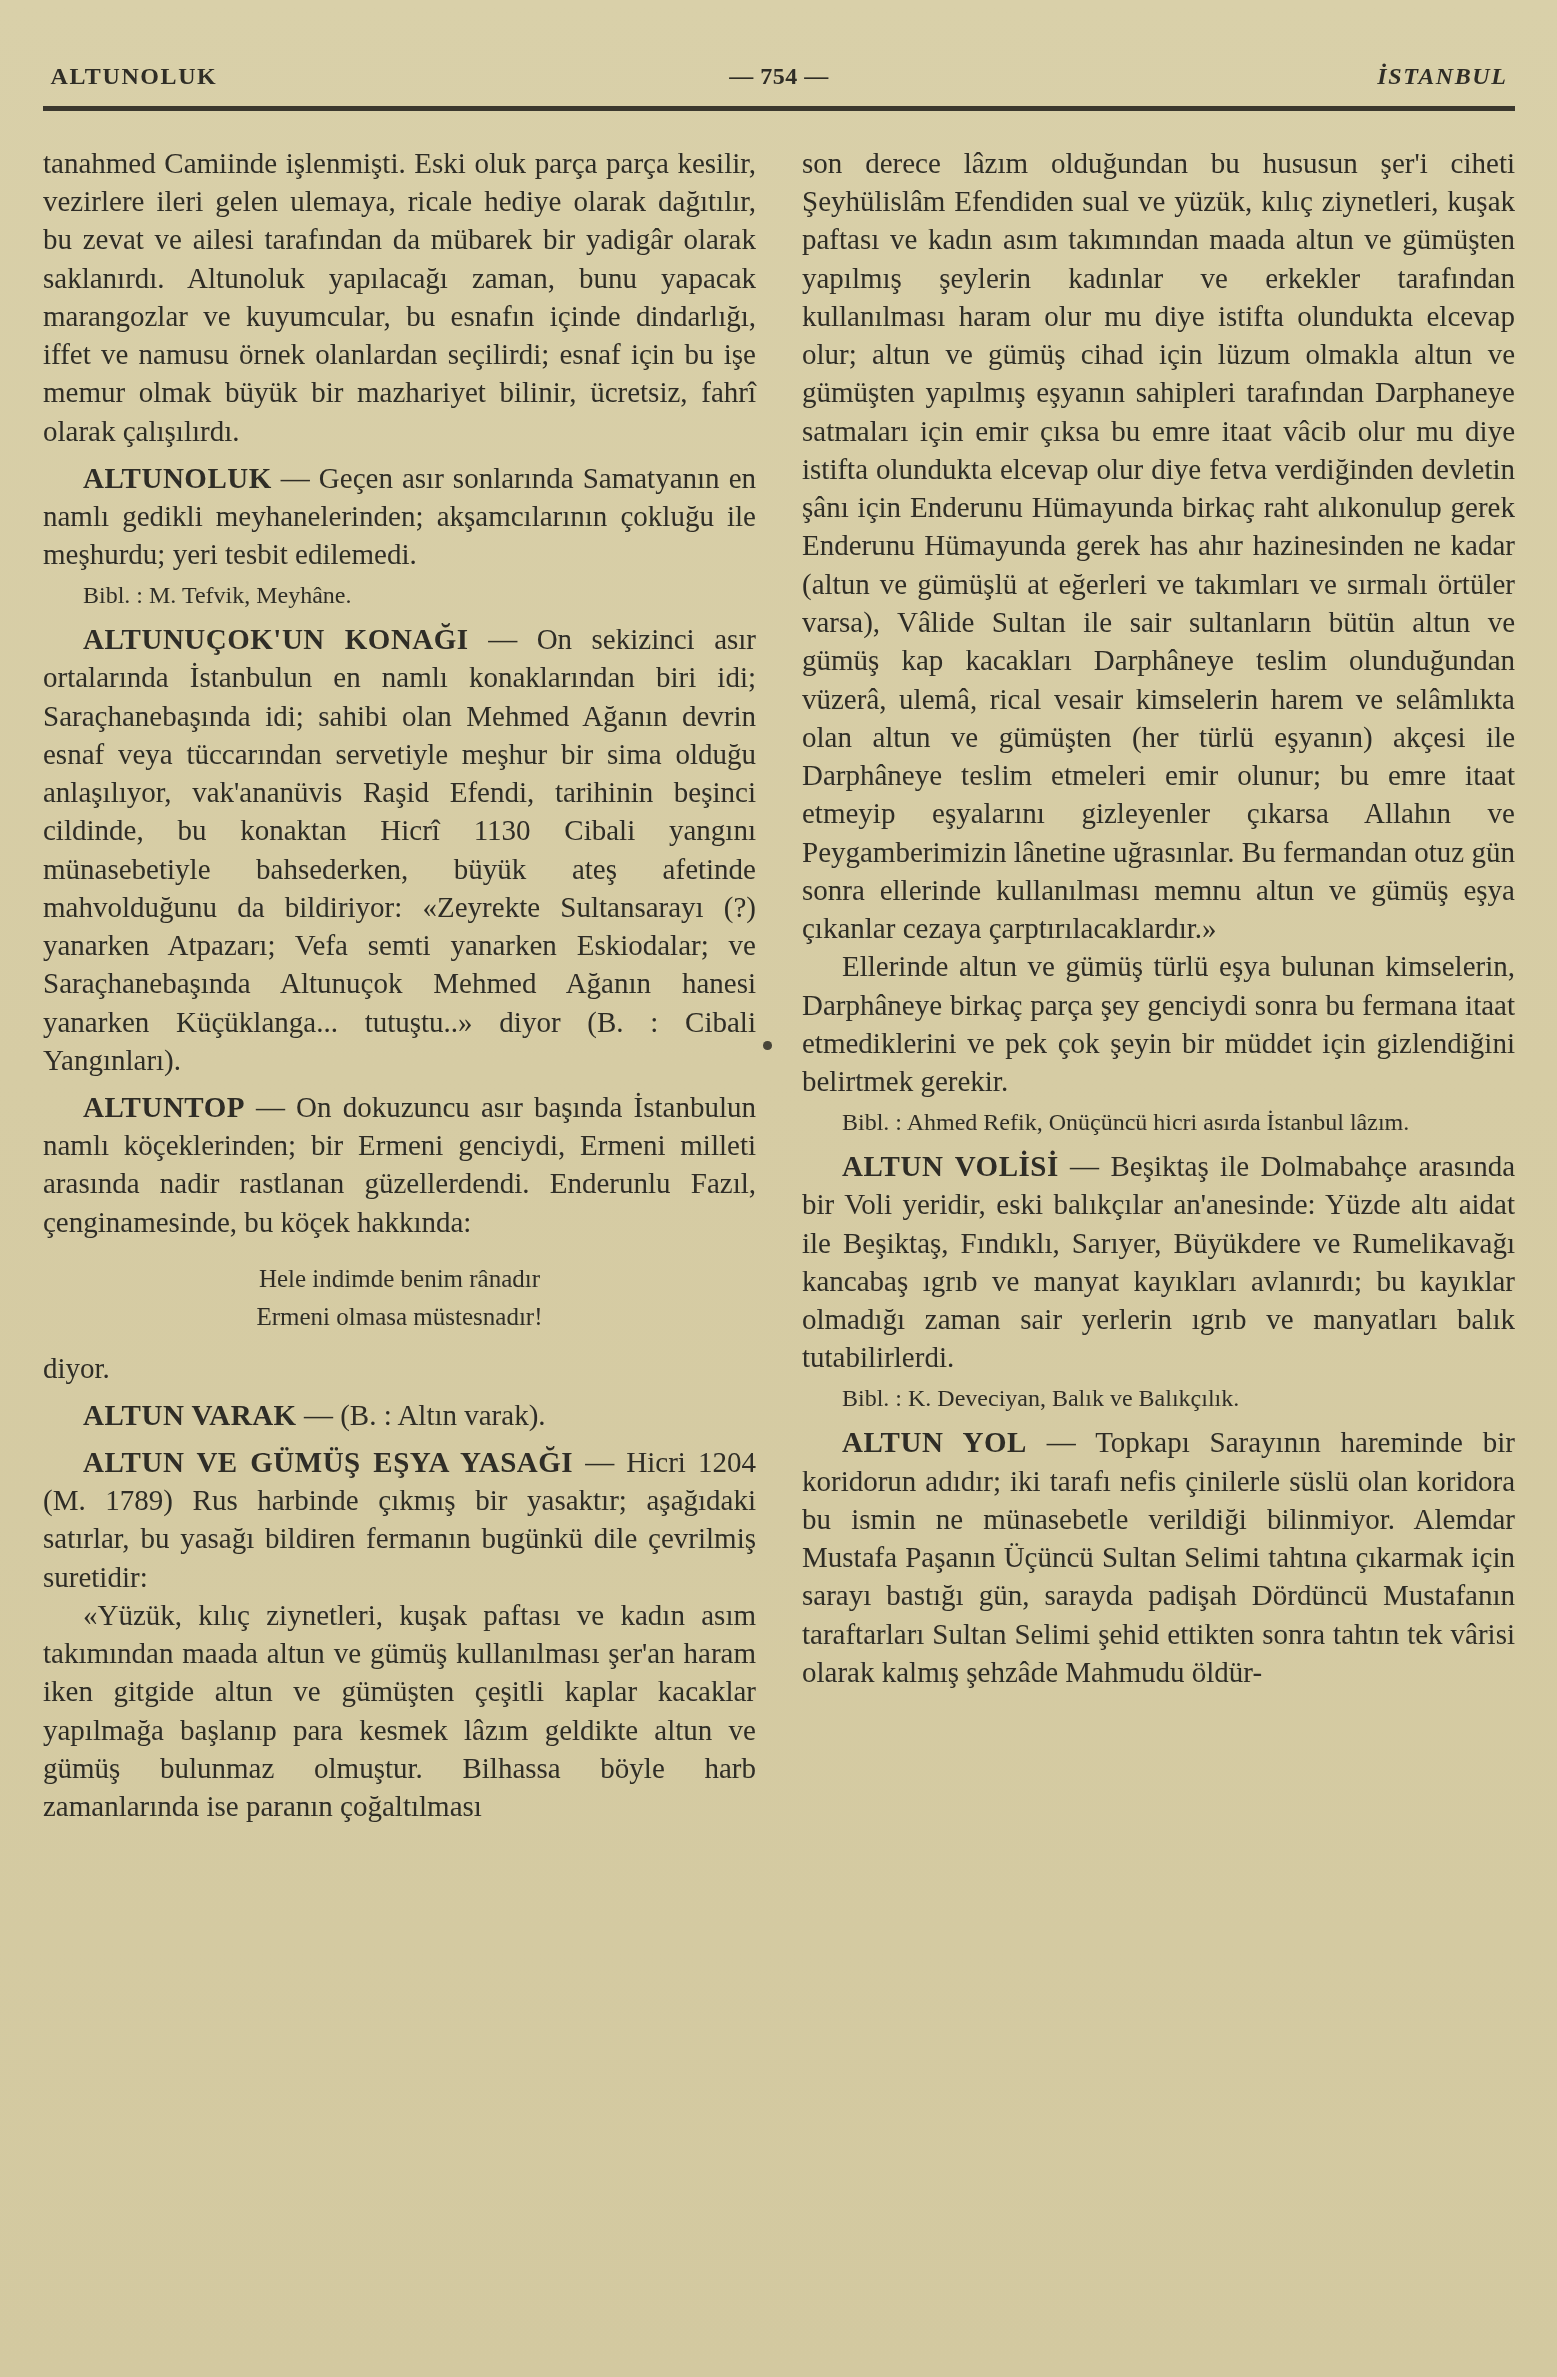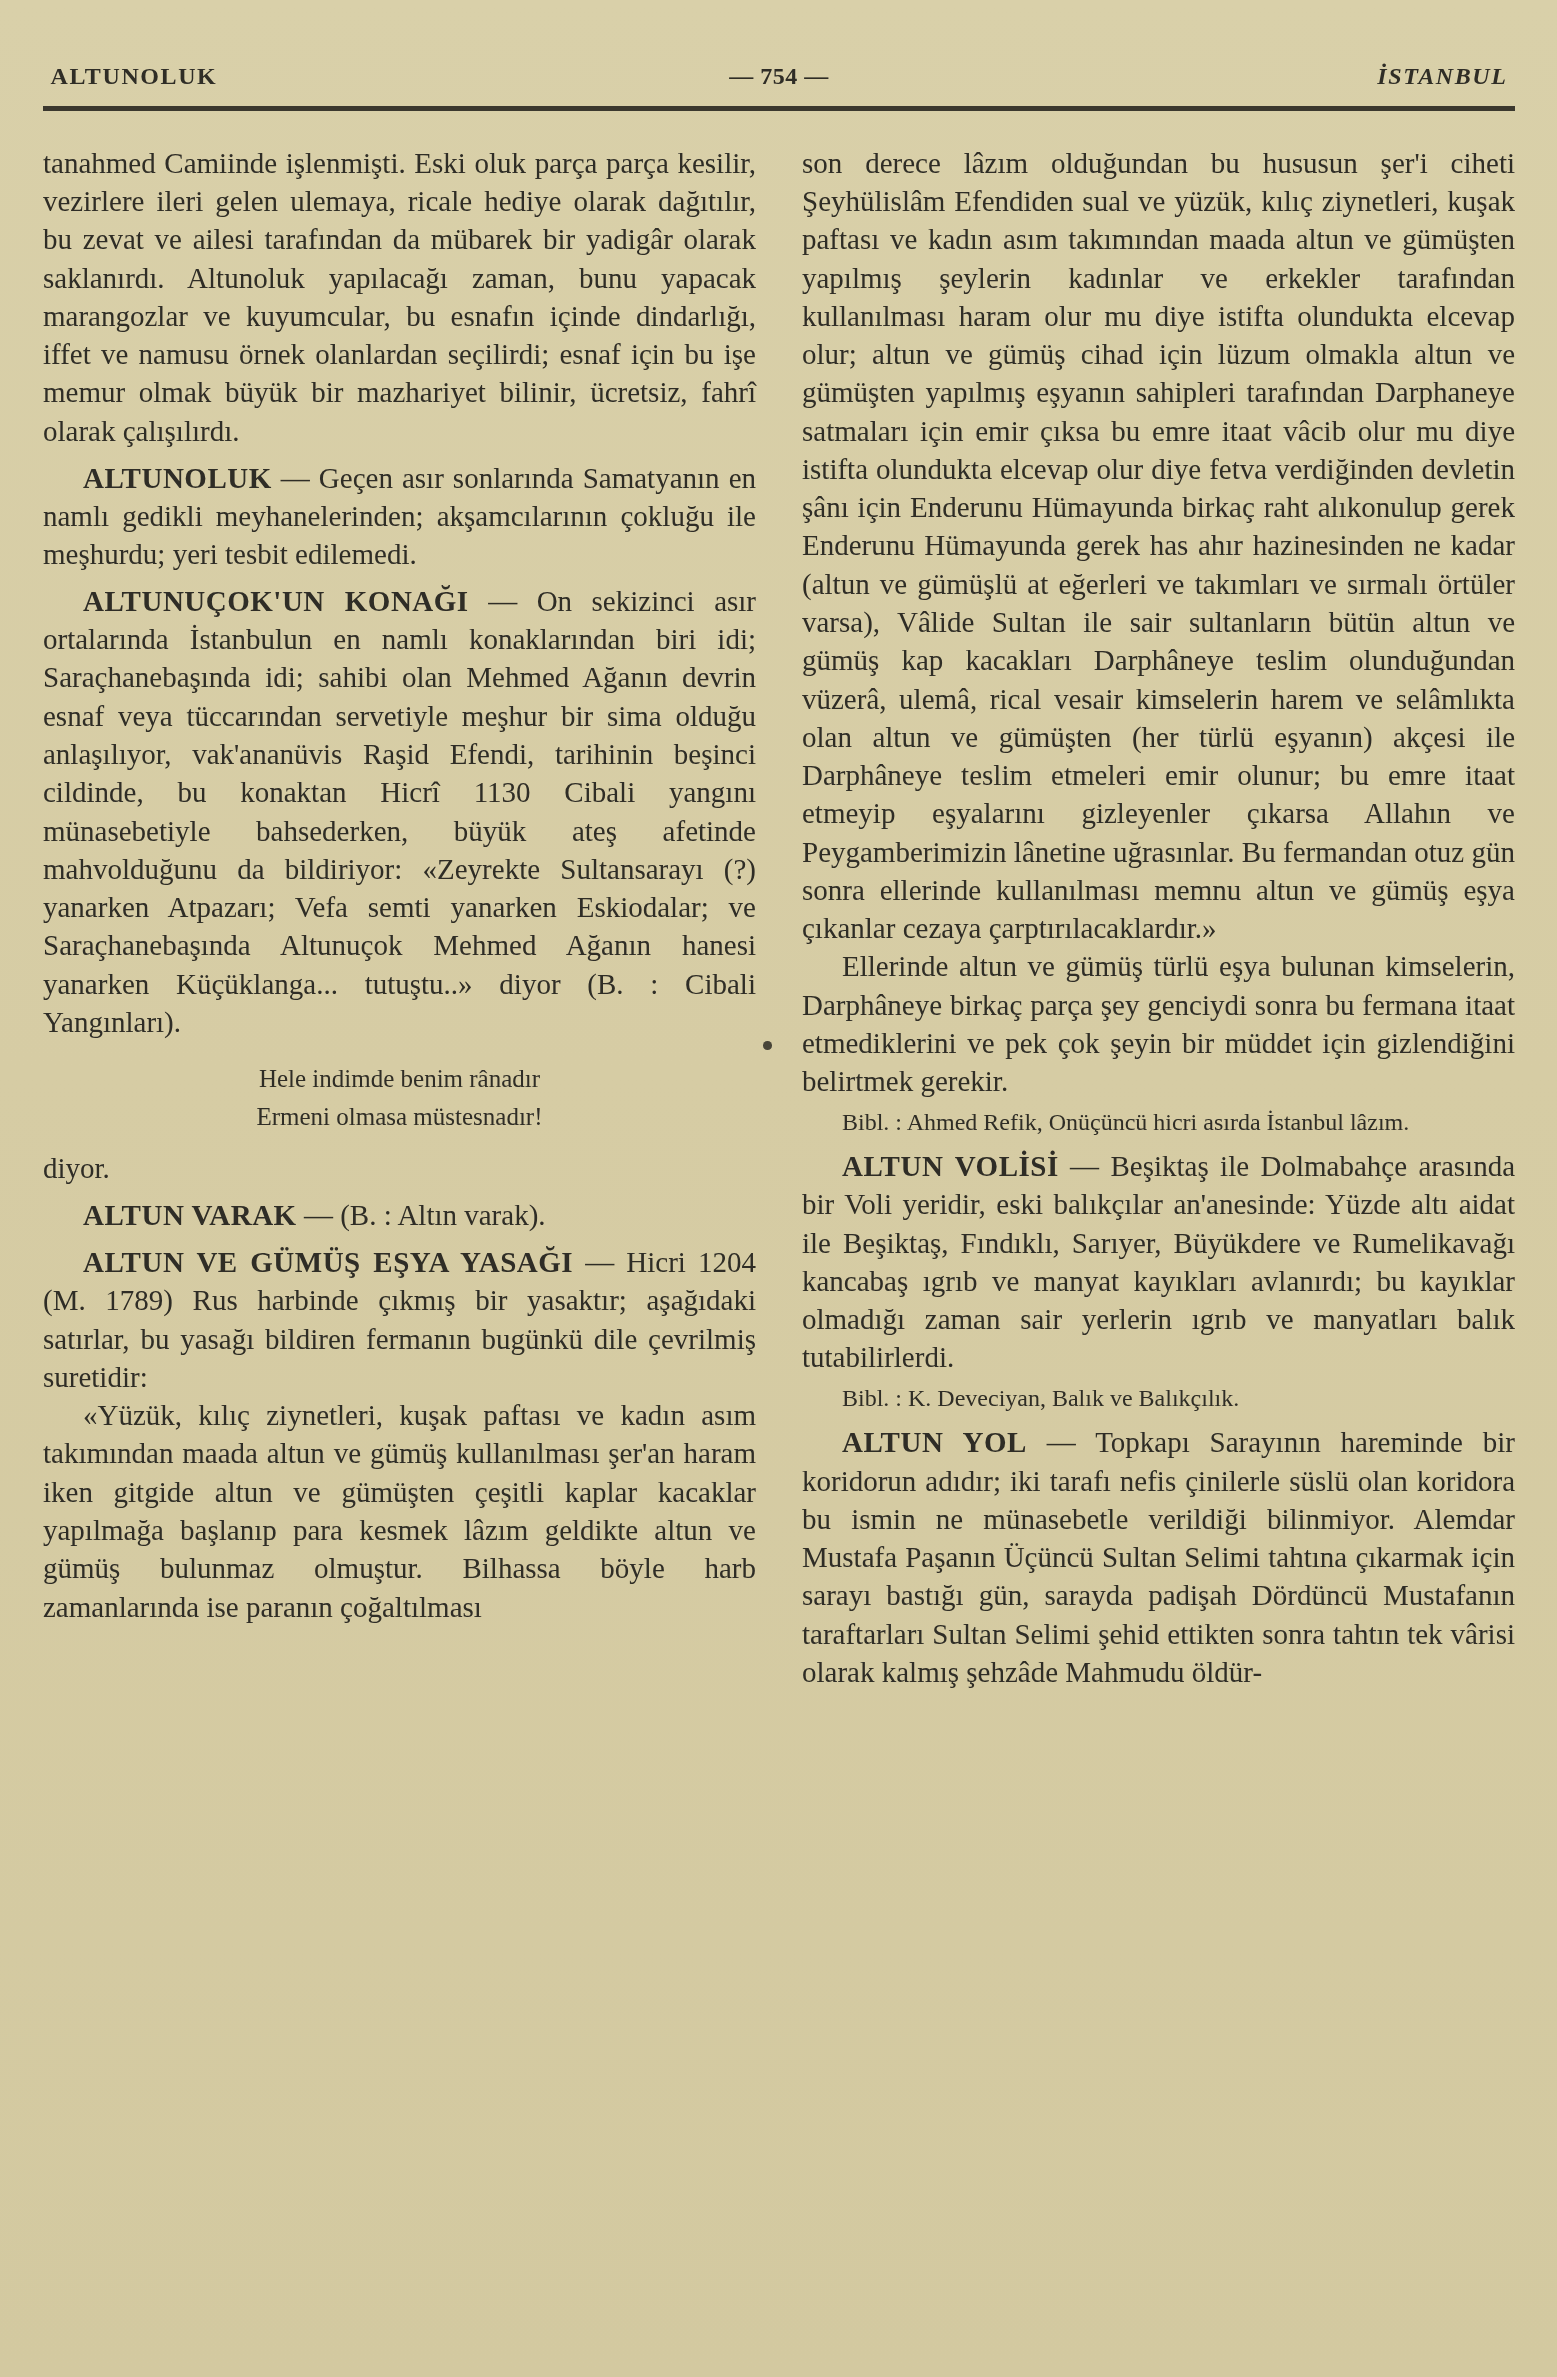--- a/index.html
+++ b/index.html
@@ -93,23 +93,25 @@
 
   <div class="header-rule"></div>
 
   <div class="columns">
 
     <section class="column">
       <p class="body">tanahmed Camiinde işlenmişti. Eski oluk parça parça kesilir, vezirlere ileri gelen ulemaya, ricale hediye olarak dağıtılır, bu zevat ve ailesi tarafından da mübarek bir yadigâr olarak saklanırdı. Altunoluk yapılacağı zaman, bunu yapacak marangozlar ve kuyumcular, bu esnafın içinde dindarlığı, iffet ve namusu örnek olanlardan seçilirdi; esnaf için bu işe memur olmak büyük bir mazhariyet bilinir, ücretsiz, fahrî olarak çalışılırdı.</p>
 
       <p class="body entry"><b class="headword">ALTUNOLUK</b> <span>— Geçen asır sonlarında Samatyanın en namlı gedikli meyhanelerinden; akşamcılarının çokluğu ile meşhurdu; yeri tesbit edilemedi.</span></p>
 
+      <p class="bibl">Bibl. : M. Tefvik, Meyhâne.</p>
 
       <p class="body entry"><b class="headword">ALTUNUÇOK'UN KONAĞI</b> <span>— On sekizinci asır ortalarında İstanbulun en namlı konaklarından biri idi; Saraçhanebaşında idi; sahibi olan Mehmed Ağanın devrin esnaf veya tüccarından servetiyle meşhur bir sima olduğu anlaşılıyor, vak'ananüvis Raşid Efendi, tarihinin beşinci cildinde, bu konaktan Hicrî 1130 Cibali yangını münasebetiyle bahsederken, büyük ateş afetinde mahvolduğunu da bildiriyor: «Zeyrekte Sultansarayı (?) yanarken Atpazarı; Vefa semti yanarken Eskiodalar; ve Saraçhanebaşında Altunuçok Mehmed Ağanın hanesi yanarken Küçüklanga... tutuştu..» diyor (B. : Cibali Yangınları).</span></p>
 
+      <p class="body entry"><b class="headword">ALTUNTOP</b> <span>— On dokuzuncu asır başında İstanbulun namlı köçeklerinden; bir Ermeni genciydi, Ermeni milleti arasında nadir rastlanan güzellerdendi. Enderunlu Fazıl, çenginamesinde, bu köçek hakkında:</span></p>
 
       <div class="verse">
         <div>Hele indimde benim rânadır</div>
         <div>Ermeni olmasa müstesnadır!</div>
       </div>
 
       <p class="body">diyor.</p>
 
       <p class="body entry"><b class="headword">ALTUN VARAK</b> <span>— (B. : Altın varak).</span></p>
 

